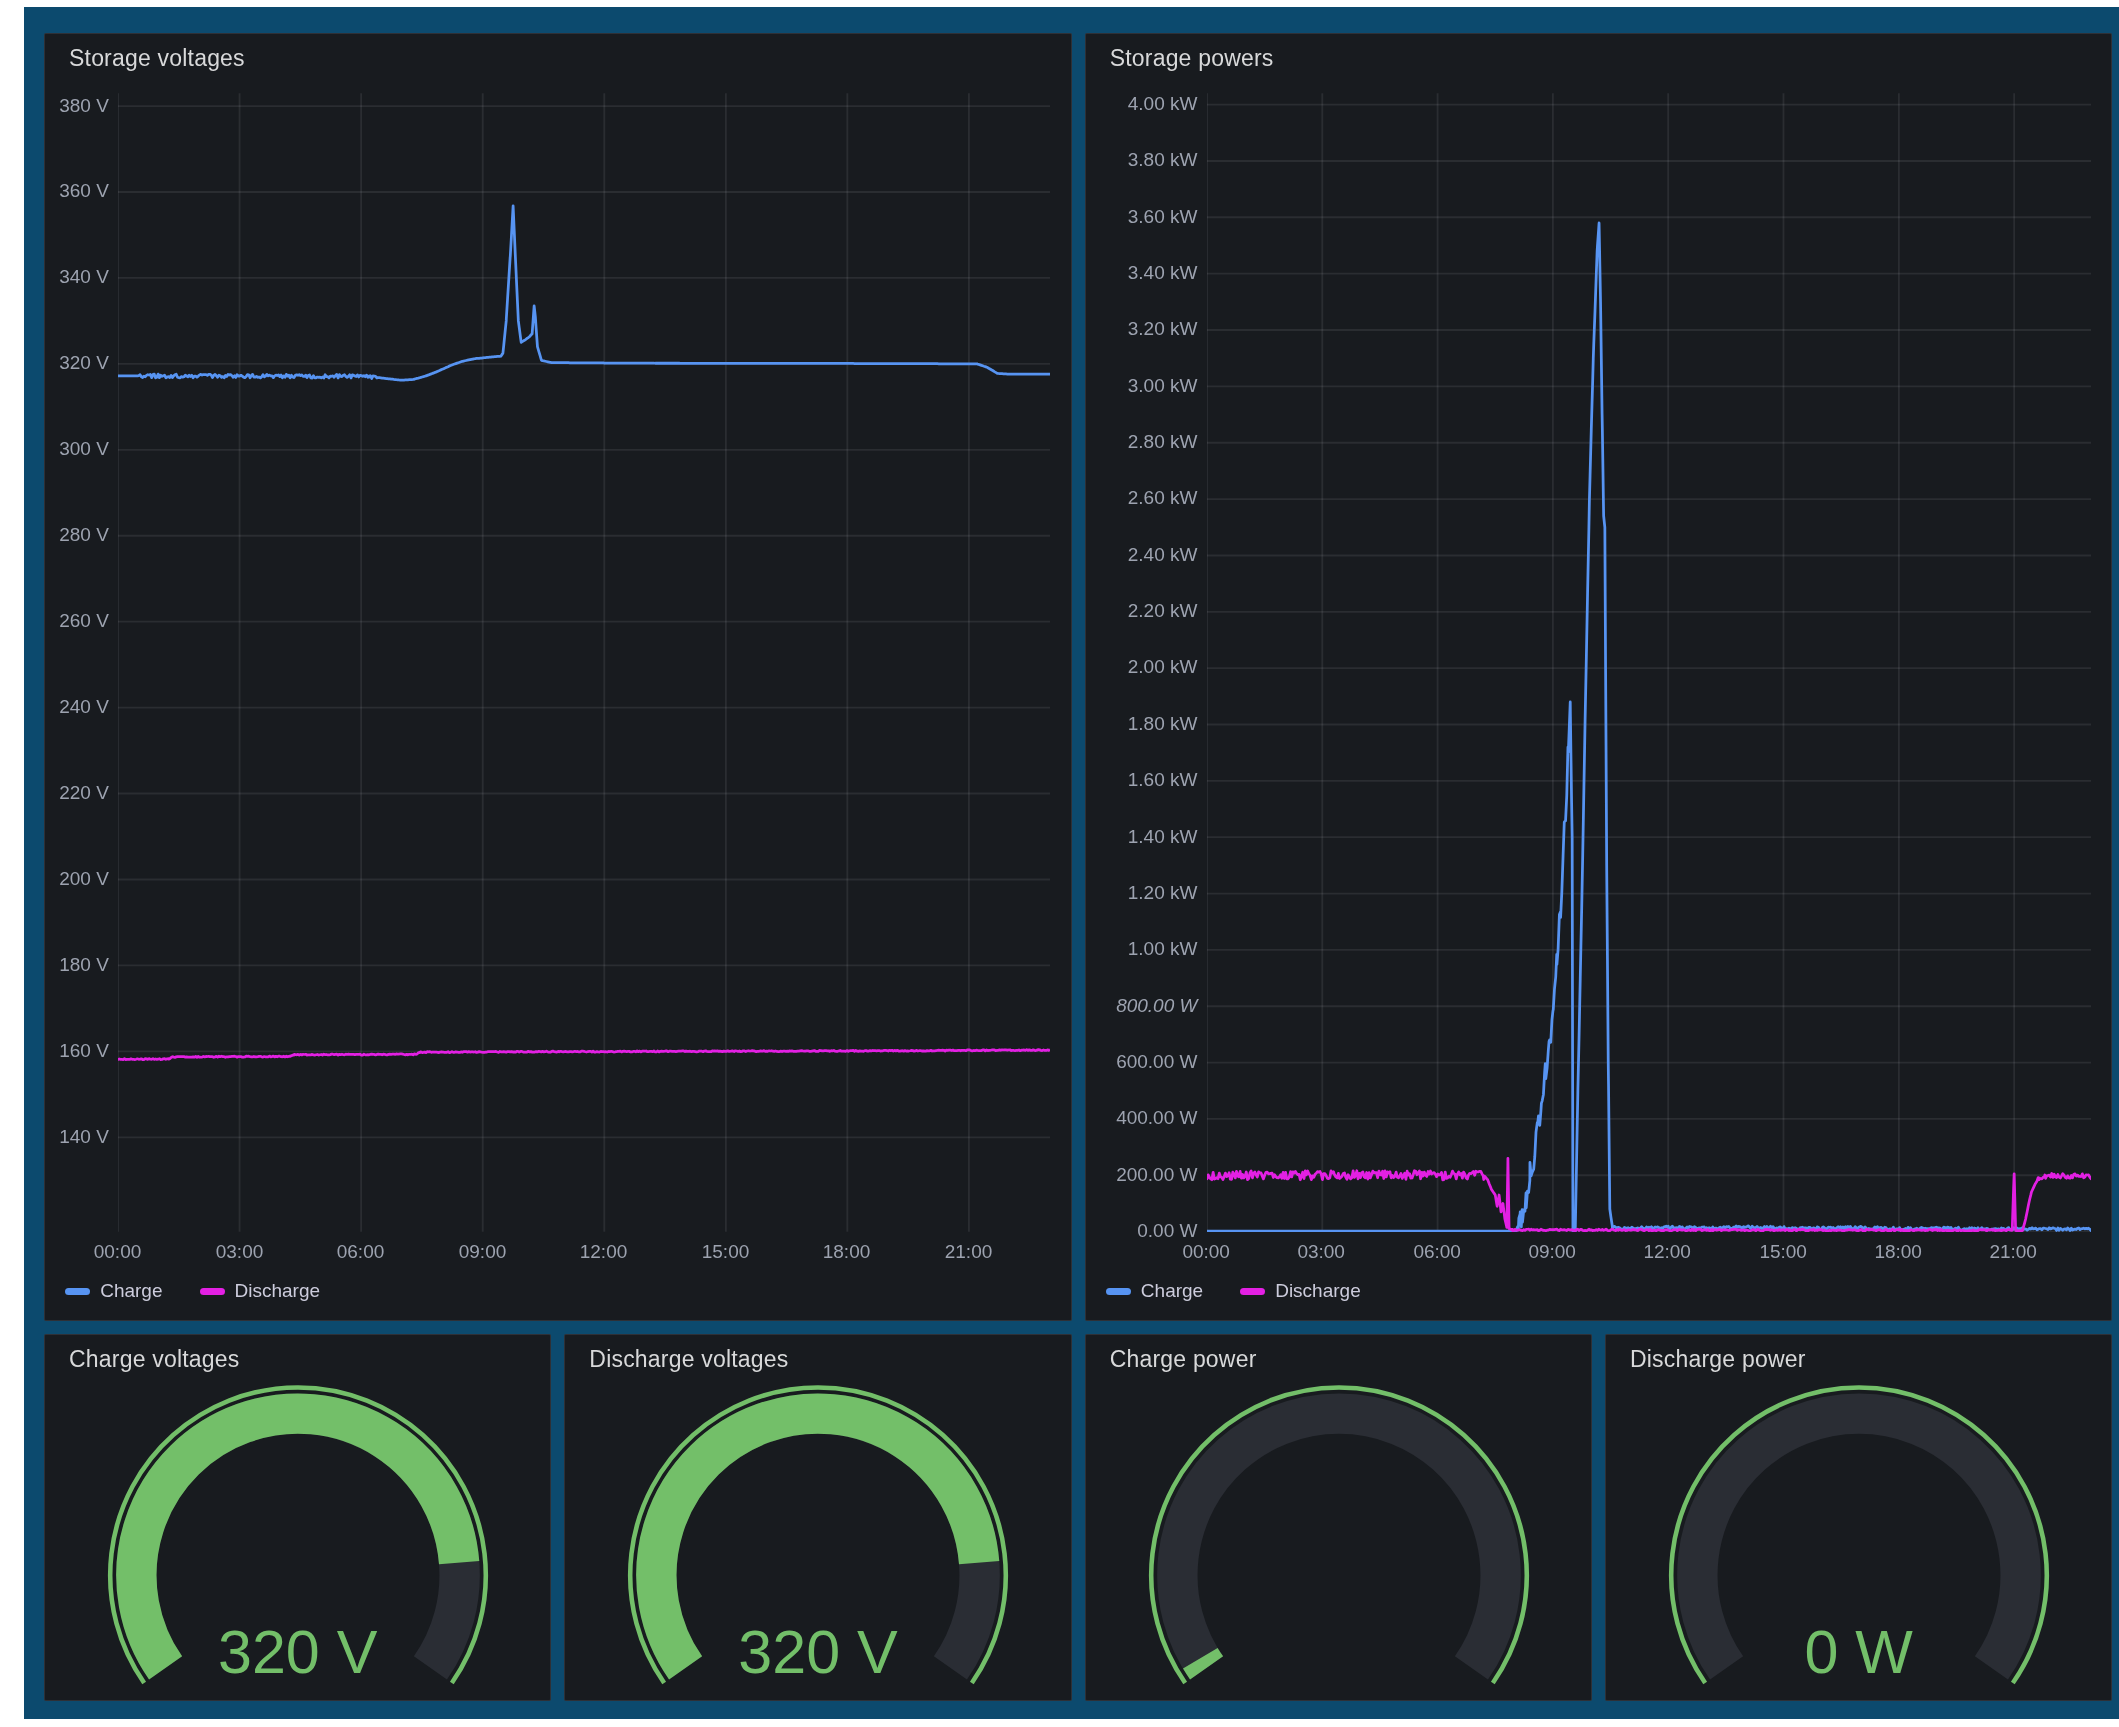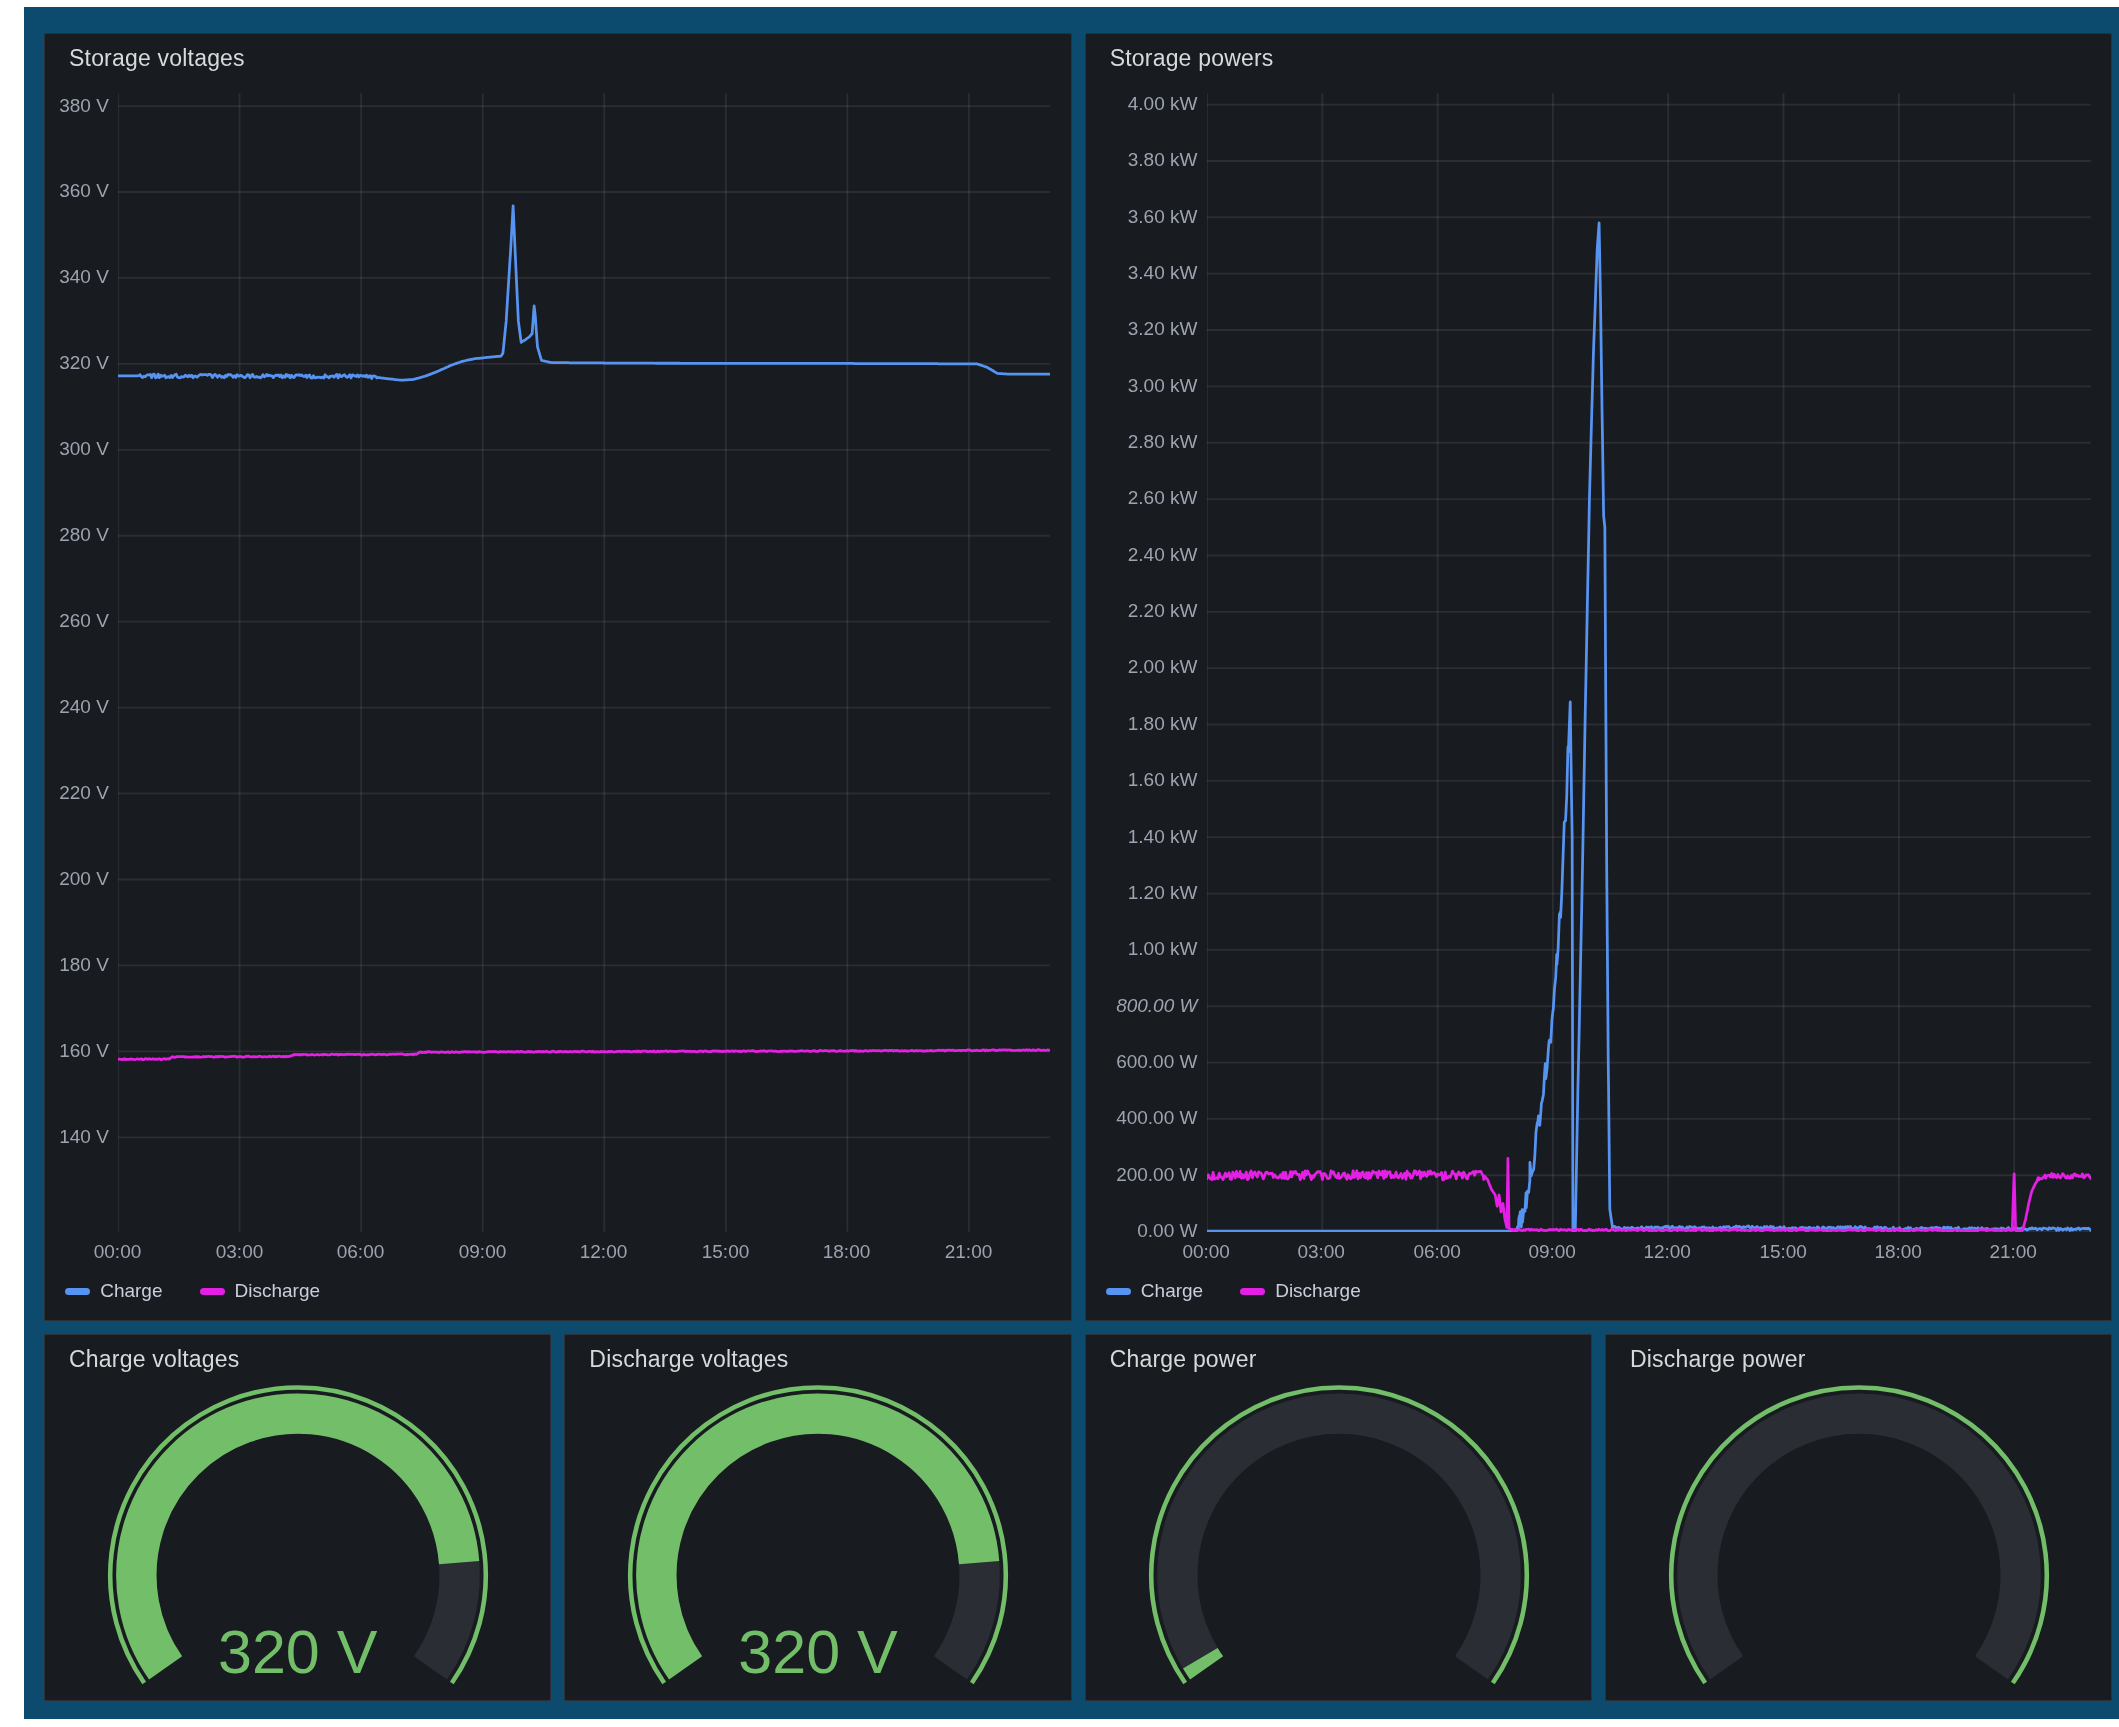--- a/index.html
+++ b/index.html
@@ -251,17 +251,18 @@
     </section>
 
     <section class="panel gauge-panel">
       <h2 class="panel-title">Discharge power</h2>
       <div class="gauge-box">
           <svg viewBox="0 0 523 332" width="480" height="305">
             <path d="M 93.89 324.48 A 204.61562897077508 204.61562897077508 0 1 1 429.11 324.48" fill="none" stroke="#73BF69" stroke-width="5"></path>
             <path d="M 117.23 308.13 A 176.11562897077508 176.11562897077508 0 1 1 405.77 308.13" fill="none" stroke="#2A2D34" stroke-width="44"></path>
           </svg>
         </div>
+      <div class="gauge-value" style="color: rgb(115, 191, 105);">0 W</div>
     </section>
 
   </div>
 </div>
 
 
 </body></html>

